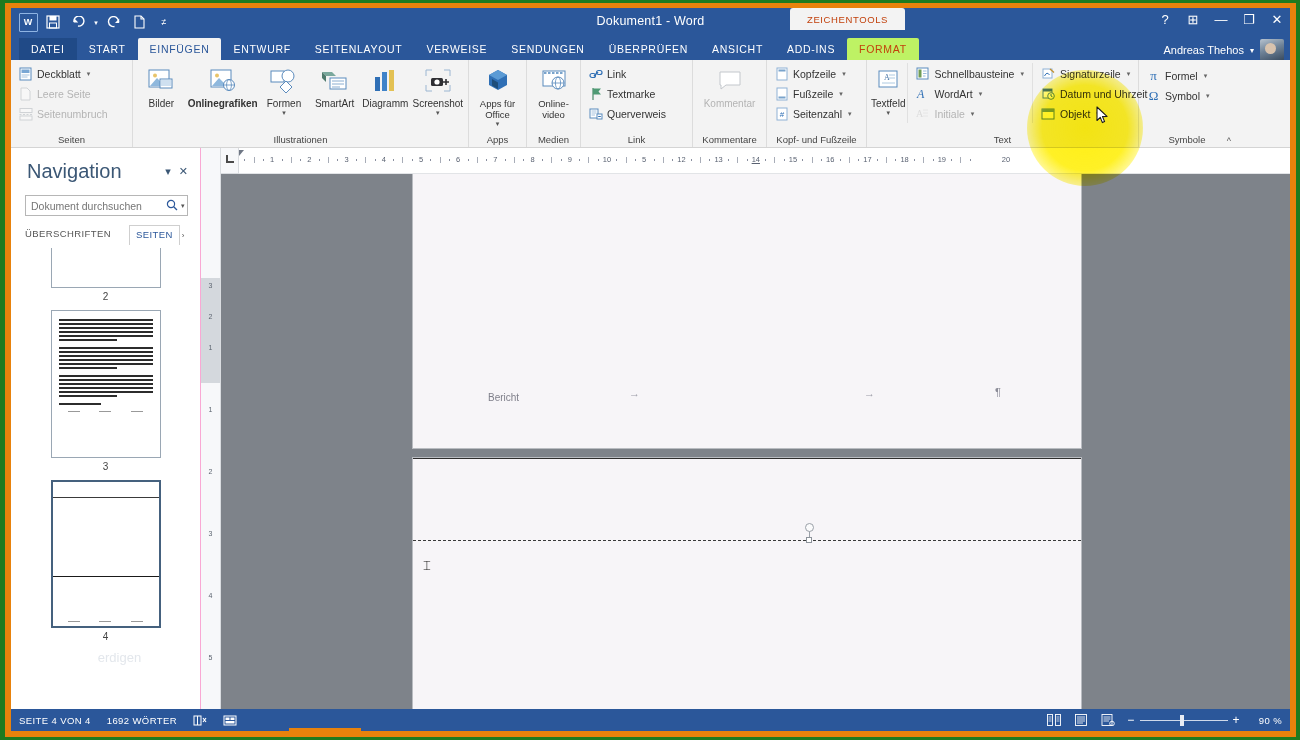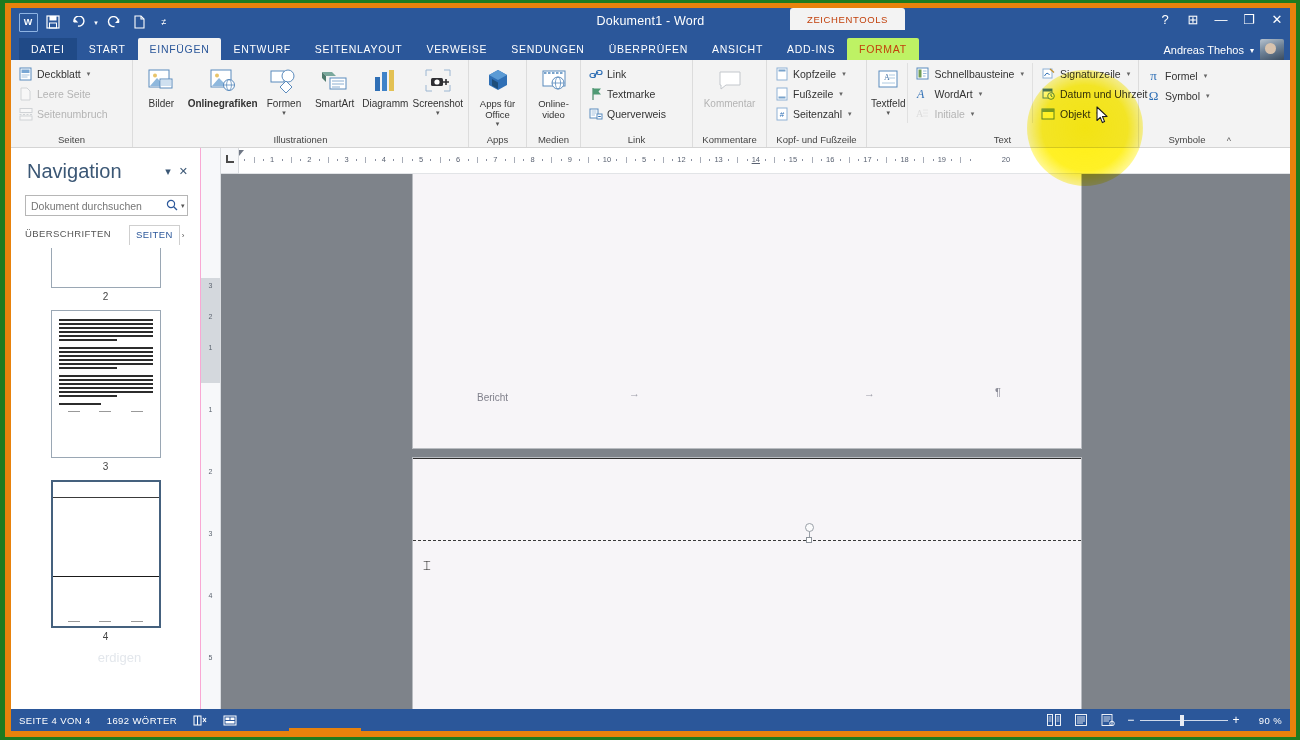--- a/index.html
+++ b/index.html
@@ -829,21 +829,21 @@
           <div class="indent-top" style="left:13px;"></div>
 
         </div>
         <div class="corner-l">
           <div class="corner-mark"></div>
         </div>
 
         <div class="docarea">
 
           <div class="page" style="left:192px;top:-130px;width:668px;height:404px;">
-            <div class="page-text" style="left:64px;top:348px;">Bericht</div>
+            <div class="page-text" style="left:75px;top:348px;">Bericht</div>
             <div class="arrowmark" style="left:216px;top:343px;">→</div>
             <div class="arrowmark" style="left:451px;top:343px;">→</div>
             <div class="pilcrow" style="left:582px;top:342px;">¶</div>
           </div>
 
           <div class="page" style="left:192px;top:284px;width:668px;height:290px;">
 
             <div class="tb-solid" style="left:0;top:0;width:668px;"></div>
 
             <div class="tb-dashed" style="left:0;top:82px;width:668px;"></div>

